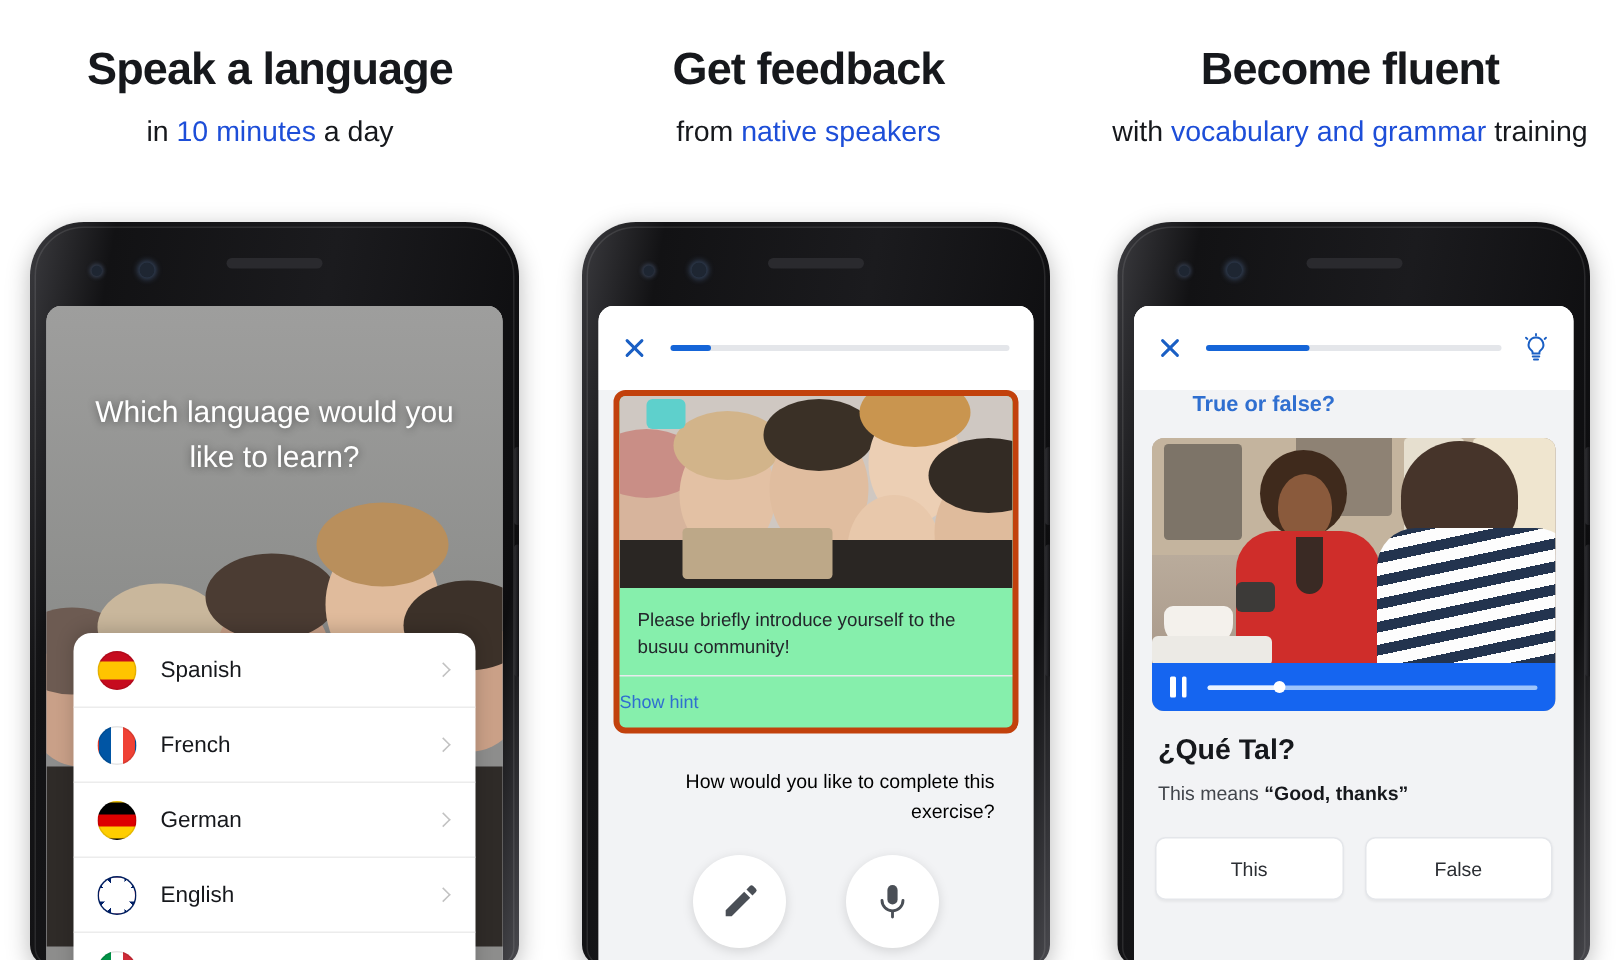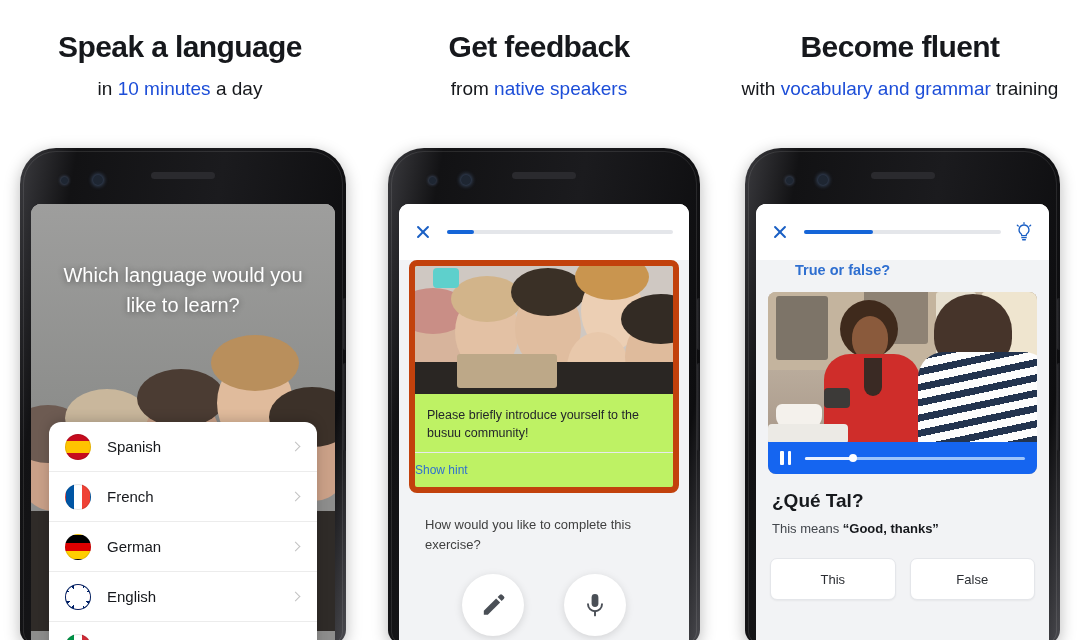--- a/index.html
+++ b/index.html
@@ -114,25 +114,25 @@
     background:#1a5fc4; border-radius:1px;
   }
   .x-icon::before { transform: rotate(45deg); }
   .x-icon::after  { transform: rotate(-45deg); }
   .progress { flex:1; height:4px; border-radius:2px; background:#e4e6ea; margin-left:16px; }
   .progress .fill { height:100%; border-radius:2px; background:#1565d8; }
   .bulb { width:18px; height:20px; margin-left:14px; flex:0 0 18px; }
 
   
   .p2-body { position:absolute; inset:0; background:#f2f3f5; display:flex; flex-direction:column; }
-  .p2-card { margin: 0 10px; background:#bef264; border:6px solid #c2410c; border-radius:8px; overflow:hidden; }
+  .p2-card { margin: 0 10px; background:#86efac; border:4px solid #c2410c; border-radius:8px; overflow:hidden; }
   .p2-photo { height: 128px; position:relative; background:#cfc8c2; overflow:hidden; }
   .p2-prompt { padding: 12px 12px 10px 12px; font-size:12.5px; color:#23262b; line-height:1.45; }
   .p2-hint { border-top:1px solid #e8eaed; padding:10px 0; font-size:12px; color:#2f6fd0; }
-  .p2-q { text-align:left; color:#404040; font-size:13px; line-height:1.5; margin: 22px 26px 0 26px; }
+  .p2-q { text-align:right; color:#000000; font-size:13px; line-height:1.5; margin: 22px 26px 0 26px; }
   .choices { display:flex; justify-content:center; gap:40px; margin-top:20px; }
   .choice { text-align:center; }
   .choice .circle {
     width:62px; height:62px; border-radius:50%; background:#fff;
     box-shadow: 0 2px 8px rgba(0,0,0,.13); display:flex; align-items:center; justify-content:center;
     margin: 0 auto;
   }
   .choice .lbl { margin-top:12px; font-size:12px; color:#3c4046; }
 
   

